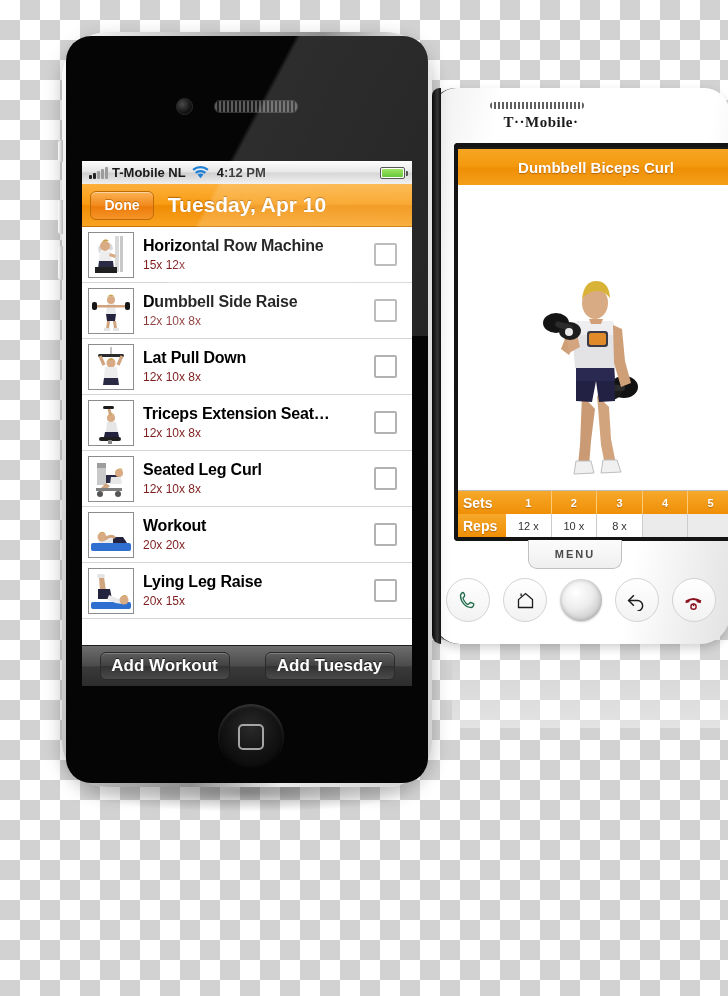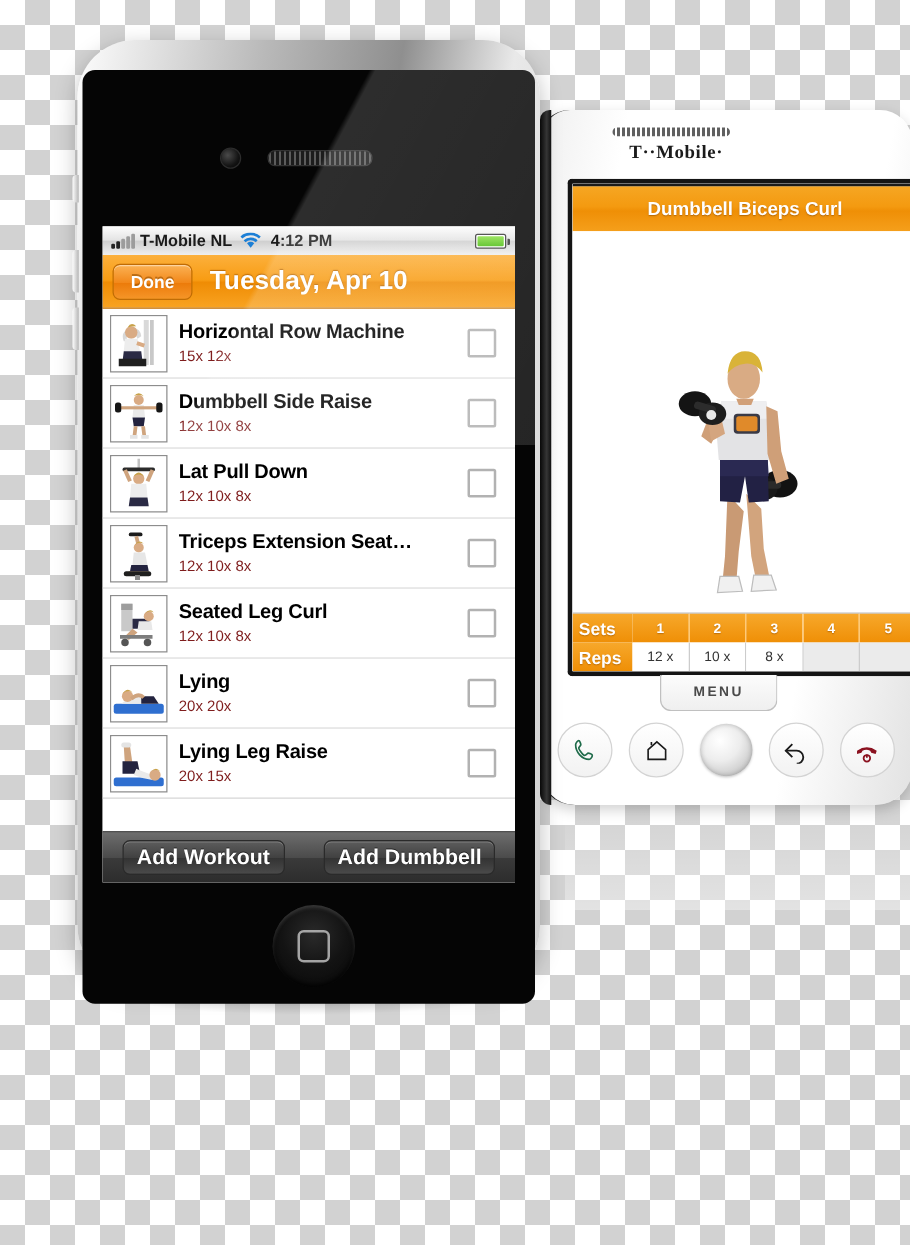--- a/index.html
+++ b/index.html
@@ -121,21 +121,21 @@
     background:radial-gradient(ellipse at center,rgba(0,0,0,.28),rgba(0,0,0,0) 70%);
   }
   .ip-chrome{
     position:absolute;left:0;top:0;width:370px;height:755px;
     border-radius:46px;
     background:linear-gradient(100deg,#fdfdfd,#b9b9b9 30%,#8f8f8f 52%,#e9e9e9 70%,#cfcfcf 100%);
     box-shadow:0 6px 18px rgba(0,0,0,.25);
   }
   .ip-body{
     position:absolute;left:4px;top:4px;width:362px;height:747px;
-    border-radius:10px;background:#050505;overflow:hidden;margin-top:20px;
+    border-radius:25px;background:#050505;overflow:hidden;
   }
   .ip-gloss{
     position:absolute;left:0;top:0;width:362px;height:300px;
     background:linear-gradient(118deg,rgba(255,255,255,0) 44%,rgba(255,255,255,.16) 45%,rgba(255,255,255,.13) 100%);
     pointer-events:none;
   }
   .ip-cam{
     position:absolute;left:110px;top:62px;width:15px;height:15px;border-radius:50%;
     background:radial-gradient(circle at 35% 35%,#4a4a4a,#151515 60%,#000);
     border:1px solid #2c2c2c;
@@ -519,21 +519,21 @@
               <rect width="44" height="44" fill="#fff"></rect>
               <rect x="2" y="30" width="40" height="8" rx="2" fill="#2f6fd0"></rect>
               <path d="M8 30 q10 -10 20 -4 l8 4 Z" fill="#eaeaea"></path>
               <path d="M24 24 h10 l4 6 h-14Z" fill="#23233f"></path>
               <circle cx="13" cy="24" r="4.5" fill="#d9ab84"></circle>
               <path d="M9 22 q4 -6 8 -1 q-4 -3 -8 1Z" fill="#c8a24a"></path>
               <path d="M16 26 q6 -5 10 -1" stroke="#cfa47e" stroke-width="3" fill="none"></path>
             </svg>
           </div>
           <div class="row-text">
-            <div class="row-title">Lying</div>
+            <div class="row-title">Workout</div>
             <div class="row-sub">20x 20x</div>
           </div>
           <div class="row-check"></div>
         </div>
 
         <div class="row">
           <div class="thumb">
             <svg width="44" height="44" viewBox="0 0 44 44">
               <rect width="44" height="44" fill="#fff"></rect>
               <rect x="2" y="33" width="40" height="7" rx="2" fill="#2f6fd0"></rect>
@@ -549,21 +549,21 @@
             <div class="row-title">Lying Leg Raise</div>
             <div class="row-sub">20x 15x</div>
           </div>
           <div class="row-check"></div>
         </div>
 
       </div>
 
       <div class="toolbar">
         <div class="tb-btn">Add Workout</div>
-        <div class="tb-btn">Add Dumbbell</div>
+        <div class="tb-btn">Add Tuesday</div>
       </div>
     </div>
 
     <div class="ip-home">
       <div class="ip-home-sq"></div>
     </div>
     <div class="ip-gloss"></div>
   </div>
 </div>
 

